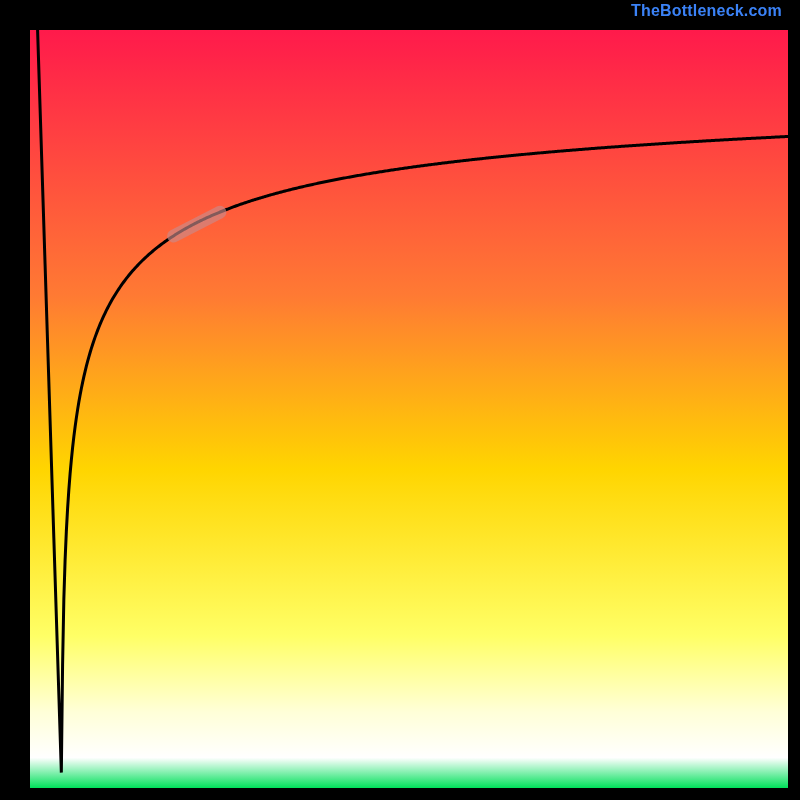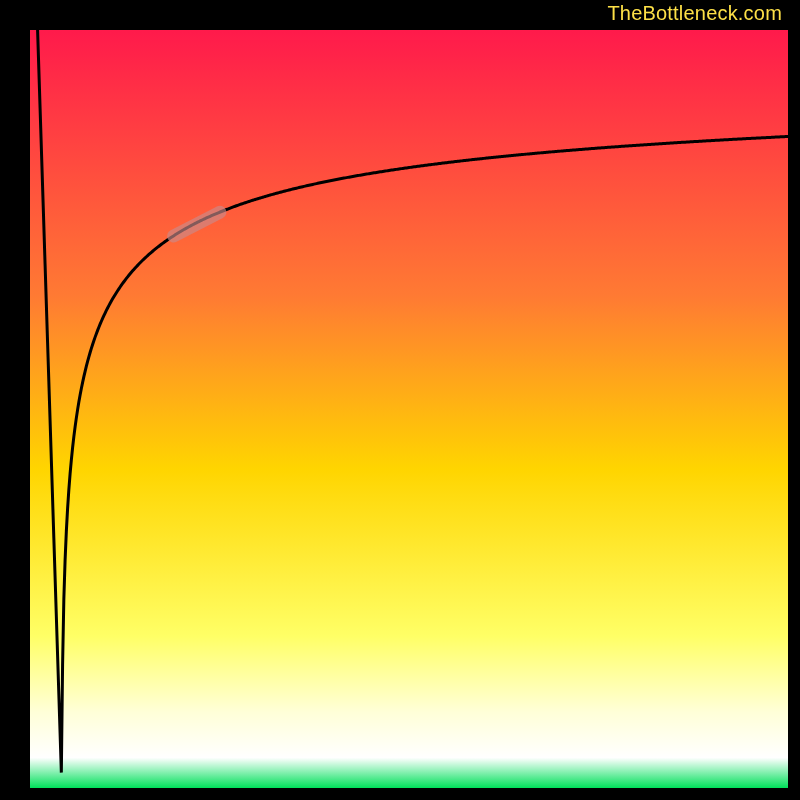--- a/index.html
+++ b/index.html
@@ -20,23 +20,23 @@
     position: absolute;
     left: 0;
     top: 0;
     width: 800px;
     height: 800px;
   }
   .watermark {
     position: absolute;
     top: 2px;
     right: 18px;
-    font-size: 20px;
-    font-weight: 400;
-    color: #fde047;
+    font-size: 16px;
+    font-weight: 700;
+    color: #3b82f6;
     letter-spacing: 0.2px;
     user-select: none;
   }
 </style>
 </head>
 <body>
 <div class="wrap">
 
   <svg class="plot" viewBox="0 0 800 800">
     <defs>

